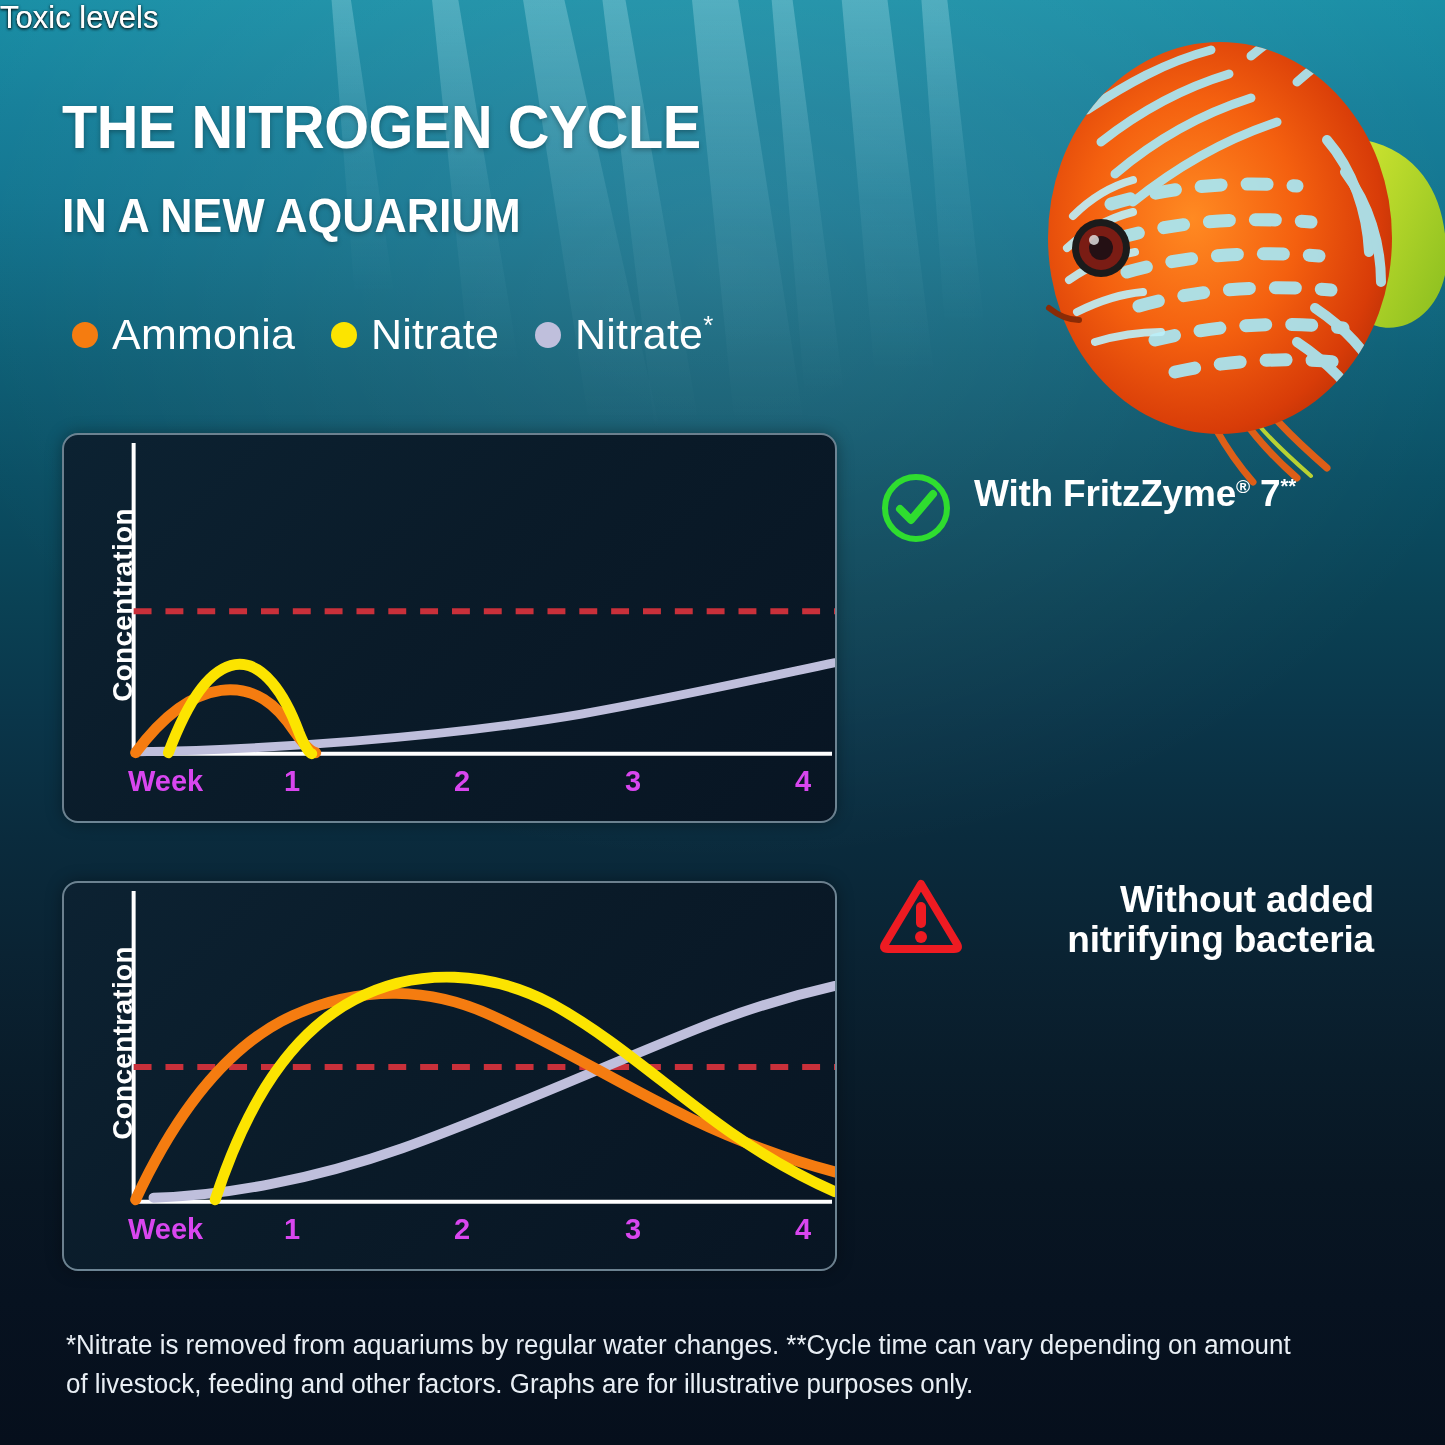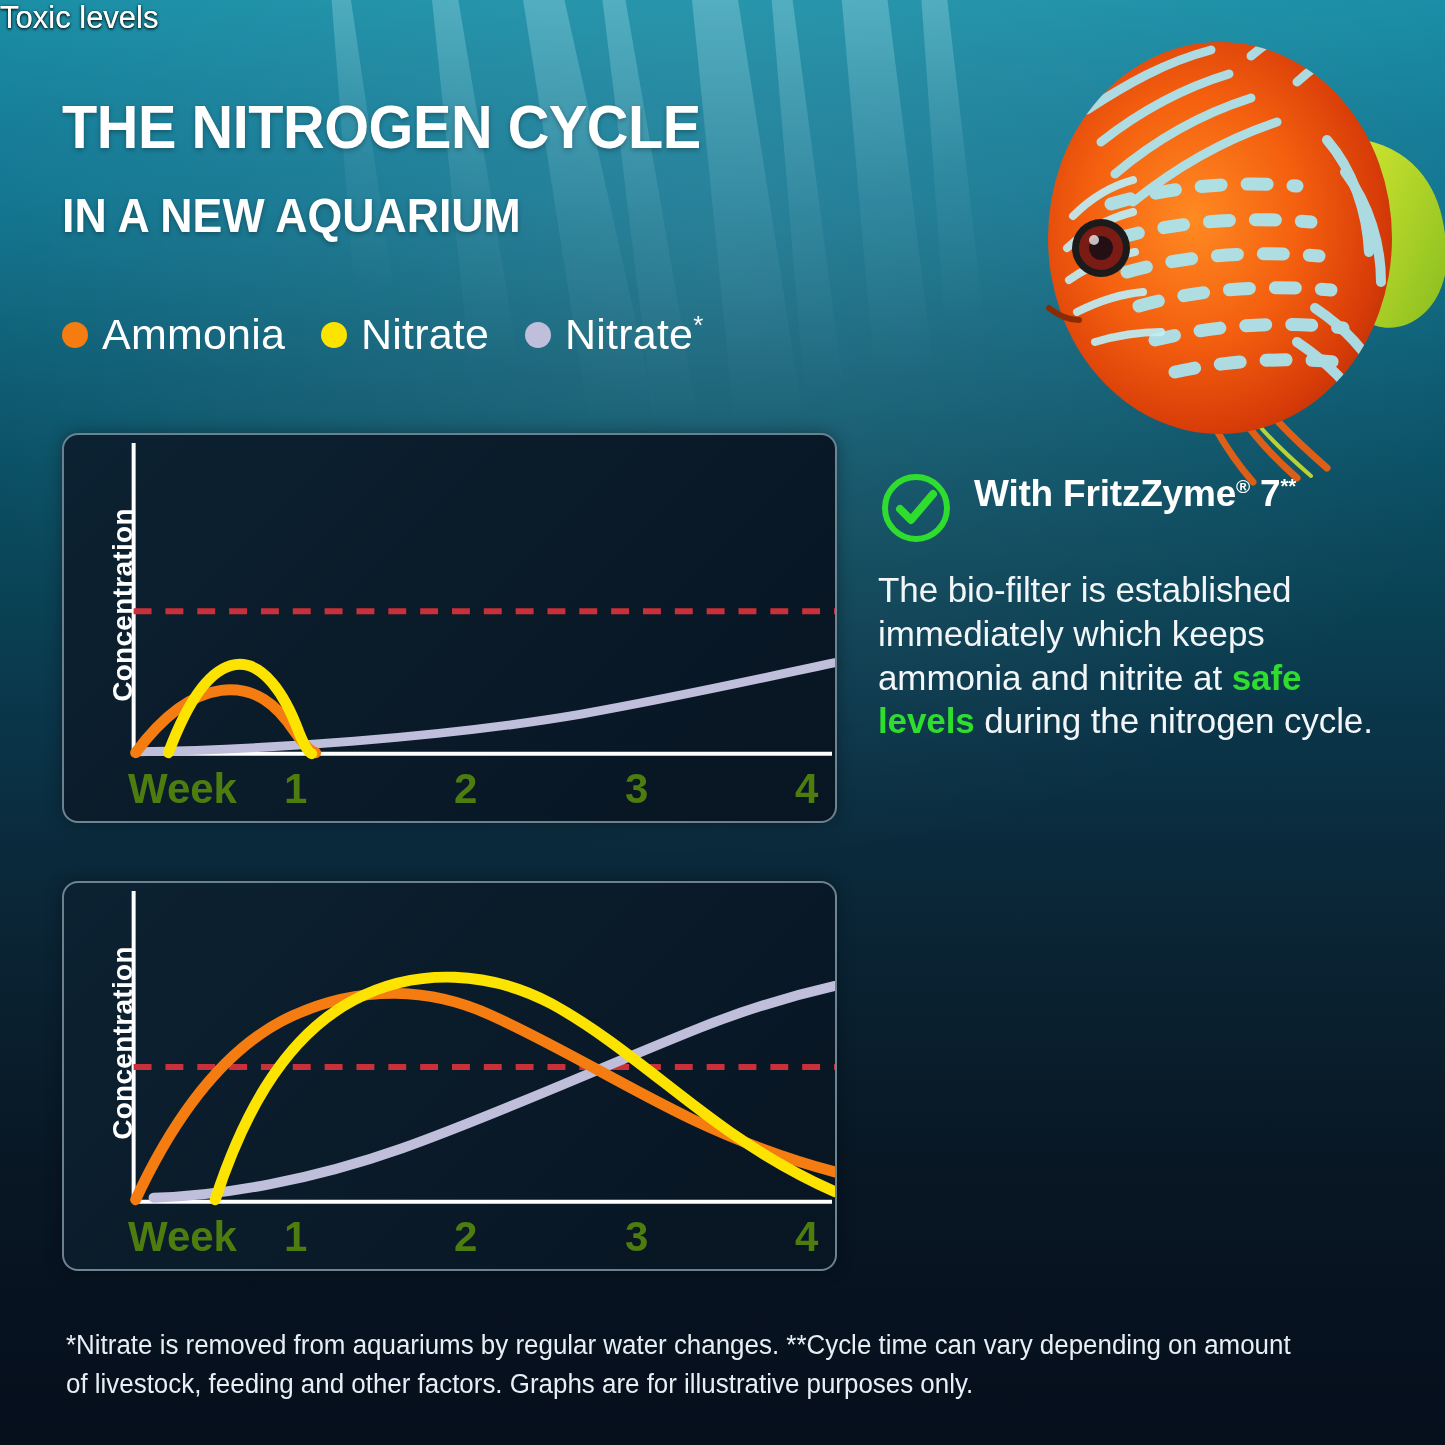--- a/index.html
+++ b/index.html
@@ -46,21 +46,21 @@
   }
   #subtitle {
     position:absolute; left:62px; top:192px; width:980px;
     color:#fff; font-weight:bold; font-size:48px; line-height:1.0;
     transform:scaleX(.93); transform-origin:left center;
     text-shadow:0 2px 6px rgba(0,0,0,.3);
   }
 
   
   #legend {
-    position:absolute; left:62px; top:310px;
+    position:absolute; left:72px; top:310px;
     display:flex; align-items:center; gap:36px;
   }
   .lg-item { display:flex; align-items:center; gap:14px; }
   .lg-dot { width:26px; height:26px; border-radius:50%; display:block; }
   .lg-lbl { color:#fff; font-size:43px; font-weight:400; letter-spacing:.2px; }
   .lg-lbl sup { font-size:.6em; }
 
   
   .panel {
     position:absolute;
@@ -81,21 +81,21 @@
   }
   #panel1 .ylabel { left:-56px; top:170px; }
   #panel2 .ylabel { left:-56px; top:160px; }
   .plotsvg { position:absolute; left:0; top:0; width:100%; height:100%; }
   .toxic-text {
     position:absolute; color:#fff; font-size:31px; font-weight:400;
     text-shadow:0 1px 3px rgba(0,0,0,.7);
     white-space:nowrap;
   }
   .xlabels {
-    position:absolute; color:#4d7c0f; font-size:42px; font-weight:bold;
+    position:absolute; color:#d946ef; font-size:29px; font-weight:bold;
     display:flex; white-space:nowrap;
   }
   .xlabels span { position:absolute; }
 
   
   .rcol { position:absolute; }
   #with-block  { left:878px; top:470px; width:500px; }
   #without-block { left:878px; top:876px; width:500px; }
 
   .head-row { display:flex; align-items:flex-start; gap:20px; }
@@ -298,19 +298,26 @@
 </div>
 
 <div class="rcol" id="with-block">
   <div class="head-row">
     <svg width="76" height="76" viewBox="0 0 76 76" style="flex:0 0 auto;">
       <circle cx="38" cy="38" r="31" fill="none" stroke="#2FDD2F" stroke-width="6"></circle>
       <path d="M22,39 L33,50 L55,24" fill="none" stroke="#2FDD2F" stroke-width="8" stroke-linecap="round" stroke-linejoin="round"></path>
     </svg>
     <div class="head-txt"><span>With FritzZyme</span><span class="reg">®</span><span> 7</span><sup>**</sup></div>
   </div>
-  <div class="body-txt"><span>The bio-filter is established immediately which keeps ammonia and nitrite at </span><span class="hl-green">safe levels</span><span> during the nitrogen cycle.</span></div>
 </div>
 
 <div class="rcol" id="without-block">
+  <div class="head-row">
+    <svg width="86" height="78" viewBox="0 0 86 78" style="flex:0 0 auto;">
+      <path d="M43,8 L79,68 Q82,73 76,73 L10,73 Q4,73 7,68 Z" fill="none" stroke="#EE1B22" stroke-width="8" stroke-linejoin="round"></path>
+      <rect x="38" y="26" width="10" height="26" rx="5" fill="#EE1B22"></rect>
+      <circle cx="43" cy="61" r="6" fill="#EE1B22"></circle>
+    </svg>
+    <div class="head-txt" style="max-width:390px;">Without added nitrifying bacteria</div>
+  </div>
 </div>
 
 <div id="footer">*Nitrate is removed from aquariums by regular water changes. **Cycle time can vary depending on amount of livestock, feeding and other factors. Graphs are for illustrative purposes only.</div>
 
 </body></html>

